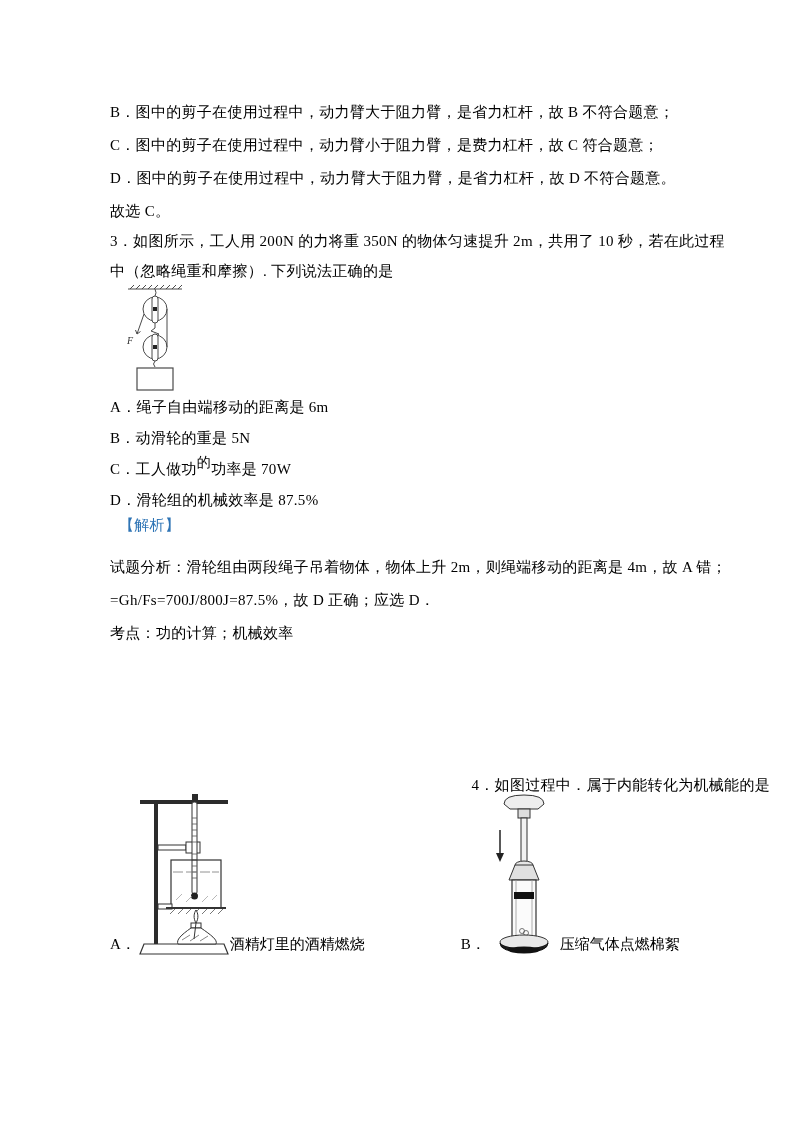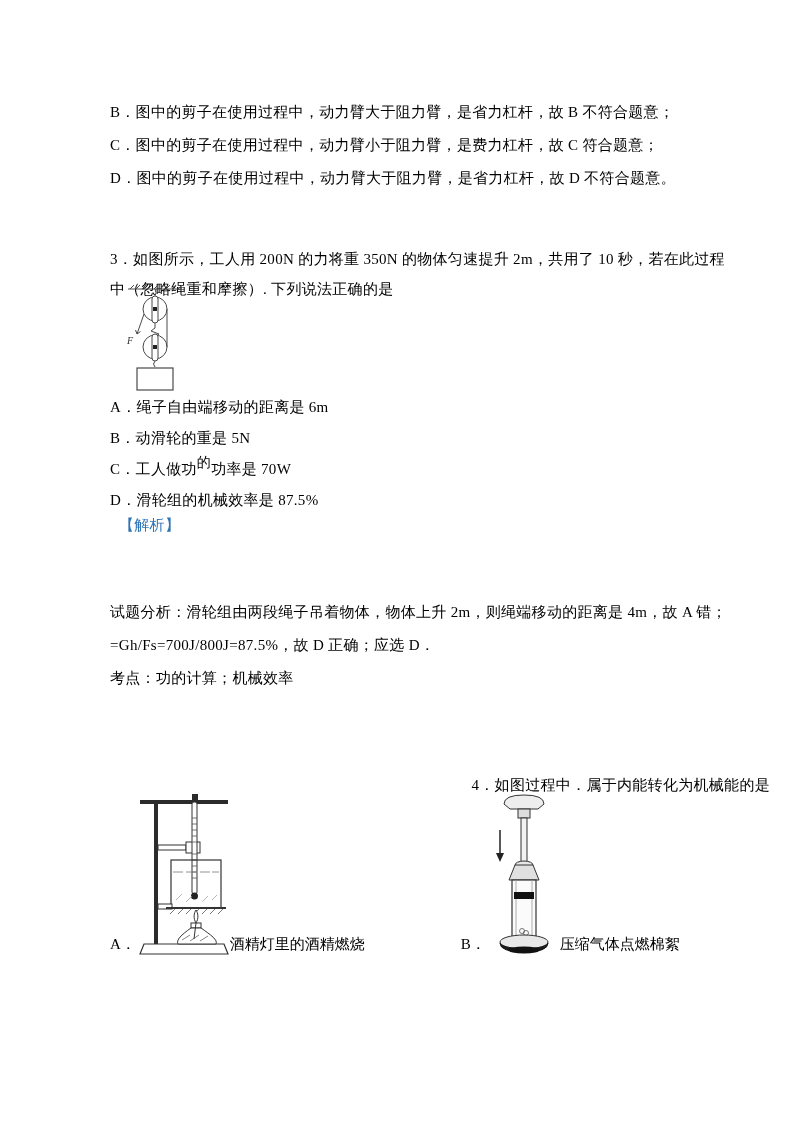--- a/index.html
+++ b/index.html
@@ -26,23 +26,24 @@
 </head>
 <body>
 
 <div class="page">
   <div class="content">
 
     <div class="sec" style="top:96px;">
       <p class="line">B．图中的剪子在使用过程中，动力臂大于阻力臂，是省力杠杆，故 B 不符合题意；</p>
       <p class="line">C．图中的剪子在使用过程中，动力臂小于阻力臂，是费力杠杆，故 C 符合题意；</p>
       <p class="line">D．图中的剪子在使用过程中，动力臂大于阻力臂，是省力杠杆，故 D 不符合题意。</p>
+      <p class="line">故选 C。</p>
     </div>
 
-    <div class="sec" style="top:226px;margin-top:18px;">
+    <div class="sec" style="top:226px;">
       <p class="line lh30">3．如图所示，工人用 200N 的力将重 350N 的物体匀速提升 2m，共用了 10 秒，若在此过程</p>
       <p class="line lh30">中（忽略绳重和摩擦）. 下列说法正确的是</p>
     </div>
 
     <div class="fig-pulley">
       <svg width="62" height="110" viewBox="0 0 62 110">
         <g stroke="#4a4a4a" stroke-width="1" fill="none">
           <line x1="4" y1="6" x2="58" y2="6"></line>
           <path d="M6,6 l4,-4 M12,6 l4,-4 M18,6 l4,-4 M24,6 l4,-4 M30,6 l4,-4 M36,6 l4,-4 M42,6 l4,-4 M48,6 l4,-4 M54,6 l4,-4"></path>
         </g>
@@ -73,21 +74,21 @@
       <p class="line lh31">A．绳子自由端移动的距离是 6m</p>
       <p class="line lh31">B．动滑轮的重是 5N</p>
       <p class="line lh31"><span>C．工人做功</span><span class="sup">的</span><span>功率是 70W</span></p>
       <p class="line lh31">D．滑轮组的机械效率是 87.5%</p>
     </div>
 
     <div class="sec" style="top:510px;">
       <p class="line lh30"><span class="blue" style="color: rgb(46, 116, 181); margin-left: 9px;">【解析】</span></p>
     </div>
 
-    <div class="sec" style="top:596px;">
+    <div class="sec" style="top:551px;">
       <p class="line">试题分析：滑轮组由两段绳子吊着物体，物体上升 2m，则绳端移动的距离是 4m，故 A 错；</p>
       <p class="line">=Gh/Fs=700J/800J=87.5%，故 D 正确；应选 D．</p>
       <p class="line">考点：功的计算；机械效率</p>
     </div>
 
     <div class="sec" style="top:770px;text-align:right;">
       <p class="line lh30">4．如图过程中．属于内能转化为机械能的是</p>
     </div>
 
     <div class="fig-row">

